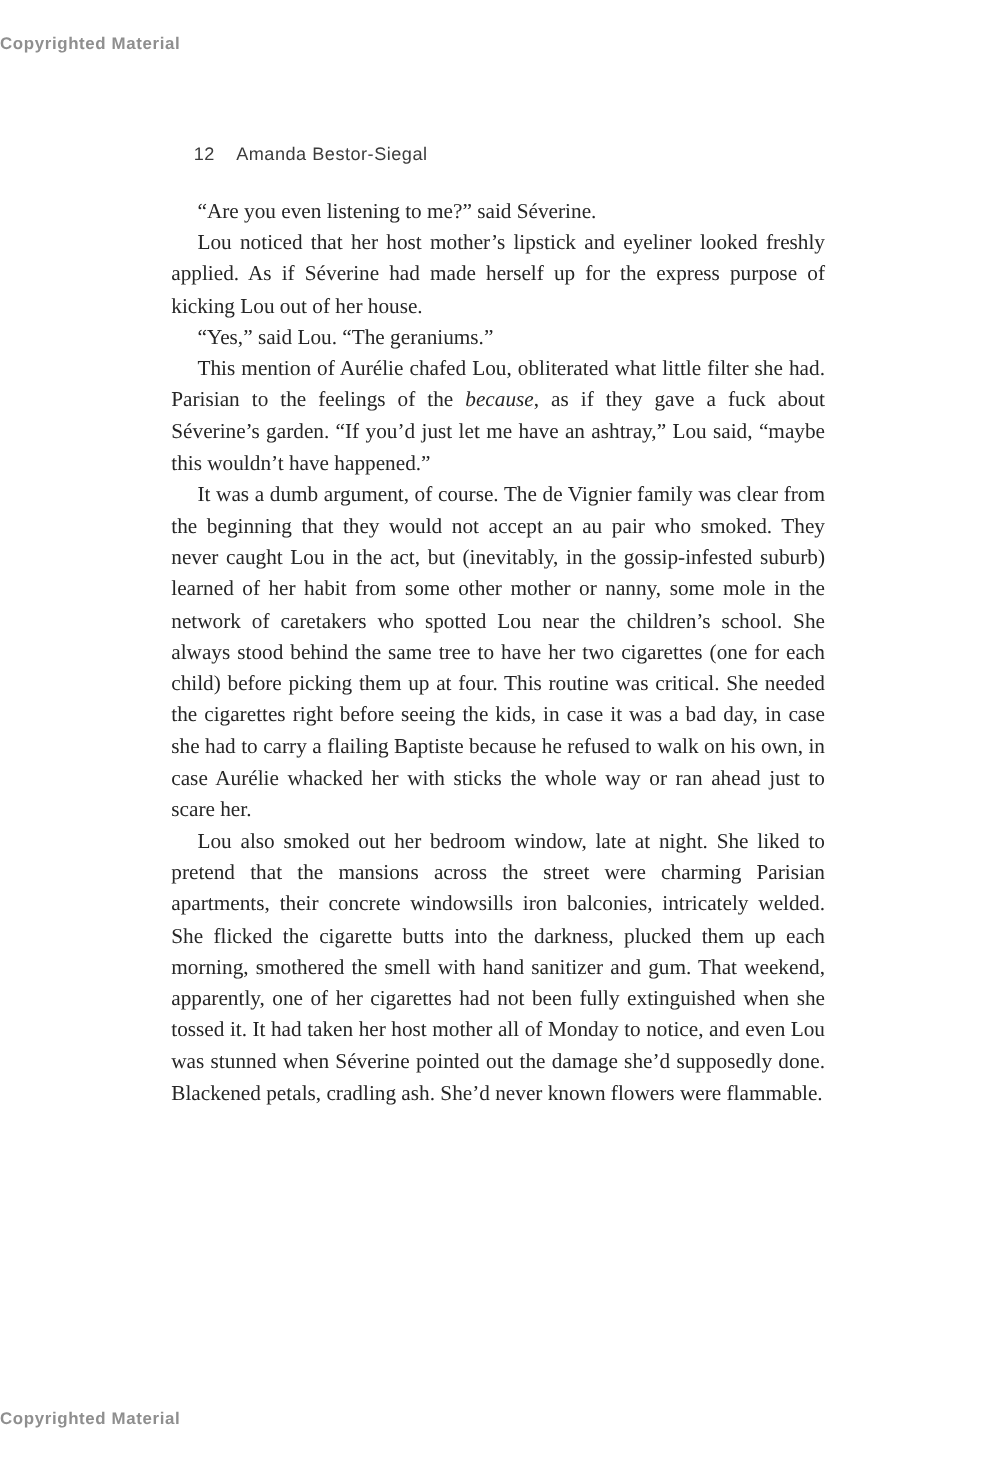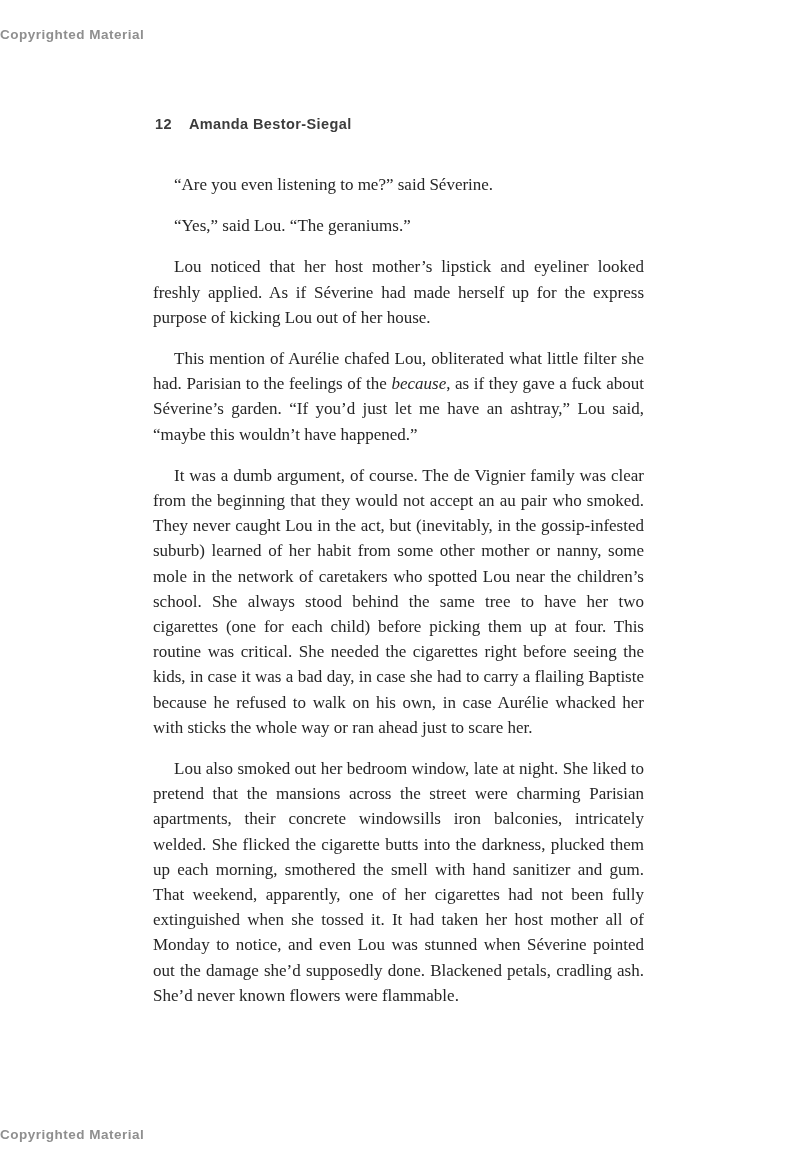--- a/index.html
+++ b/index.html
@@ -26,57 +26,57 @@
     color: #8f8f8f;
   }
   .banner.top { top: 27px; }
   .banner.bottom { top: 1127px; }
   .running-header {
     position: absolute;
     top: 116px;
     left: 155px;
     font-family: "Liberation Sans", sans-serif;
     font-size: 14.5px;
-    font-weight: 700;
+    font-weight: 400;
     color: #3c3c3c;
     letter-spacing: 0.4px;
   }
   .page-number { margin-right: 17px; }
   .text-block {
     position: absolute;
     top: 156px;
     left: 137px;
     width: 523px;
     font-size: 17px;
     line-height: 25.2px;
     color: #262626;
     text-align: justify;
   }
   .text-block p {
-    margin: 16px;
+    margin: 0;
     padding: 0;
     text-indent: 21px;
   }
   .text-block em { font-style: italic; }
 </style>
 </head>
 <body>
 
 <div class="page">
 
   <div class="banner top">Copyrighted Material</div>
 
   <div class="running-header">
     <span class="page-number">12</span><span class="author-name">Amanda Bestor-Siegal</span>
   </div>
 
   <div class="text-block">
       <p><span>“Are you even listening to me?” said Séverine.</span></p>
+      <p><span>Lou noticed that her host mother’s lipstick and eyeliner looked freshly applied. As if Séverine had made herself up for the express purpose of kicking Lou out of her house.</span></p>
       <p><span>“Yes,” said Lou. “The geraniums.”</span></p>
-      <p><span>Lou noticed that her host mother’s lipstick and eyeliner looked freshly applied. As if Séverine had made herself up for the express purpose of kicking Lou out of her house.</span></p>
       <p><span>This mention of Aurélie chafed Lou, obliterated what little filter she had. Parisian to the feelings of the </span><em>because</em><span>, as if they gave a fuck about Séverine’s garden. “If you’d just let me have an ashtray,” Lou said, “maybe this wouldn’t have happened.”</span></p>
       <p><span>It was a dumb argument, of course. The de Vignier family was clear from the beginning that they would not accept an au pair who smoked. They never caught Lou in the act, but (inevitably, in the gossip-infested suburb) learned of her habit from some other mother or nanny, some mole in the network of caretakers who spotted Lou near the children’s school. She always stood behind the same tree to have her two cigarettes (one for each child) before picking them up at four. This routine was critical. She needed the cigarettes right before seeing the kids, in case it was a bad day, in case she had to carry a flailing Baptiste because he refused to walk on his own, in case Aurélie whacked her with sticks the whole way or ran ahead just to scare her.</span></p>
       <p><span>Lou also smoked out her bedroom window, late at night. She liked to pretend that the mansions across the street were charming Parisian apartments, their concrete windowsills iron balconies, intricately welded. She flicked the cigarette butts into the darkness, plucked them up each morning, smothered the smell with hand sanitizer and gum. That weekend, apparently, one of her cigarettes had not been fully extinguished when she tossed it. It had taken her host mother all of Monday to notice, and even Lou was stunned when Séverine pointed out the damage she’d supposedly done. Blackened petals, cradling ash. She’d never known flowers were flammable.</span></p>
     </div>
 
   <div class="banner bottom">Copyrighted Material</div>
 
 </div>
 
 </body></html>

